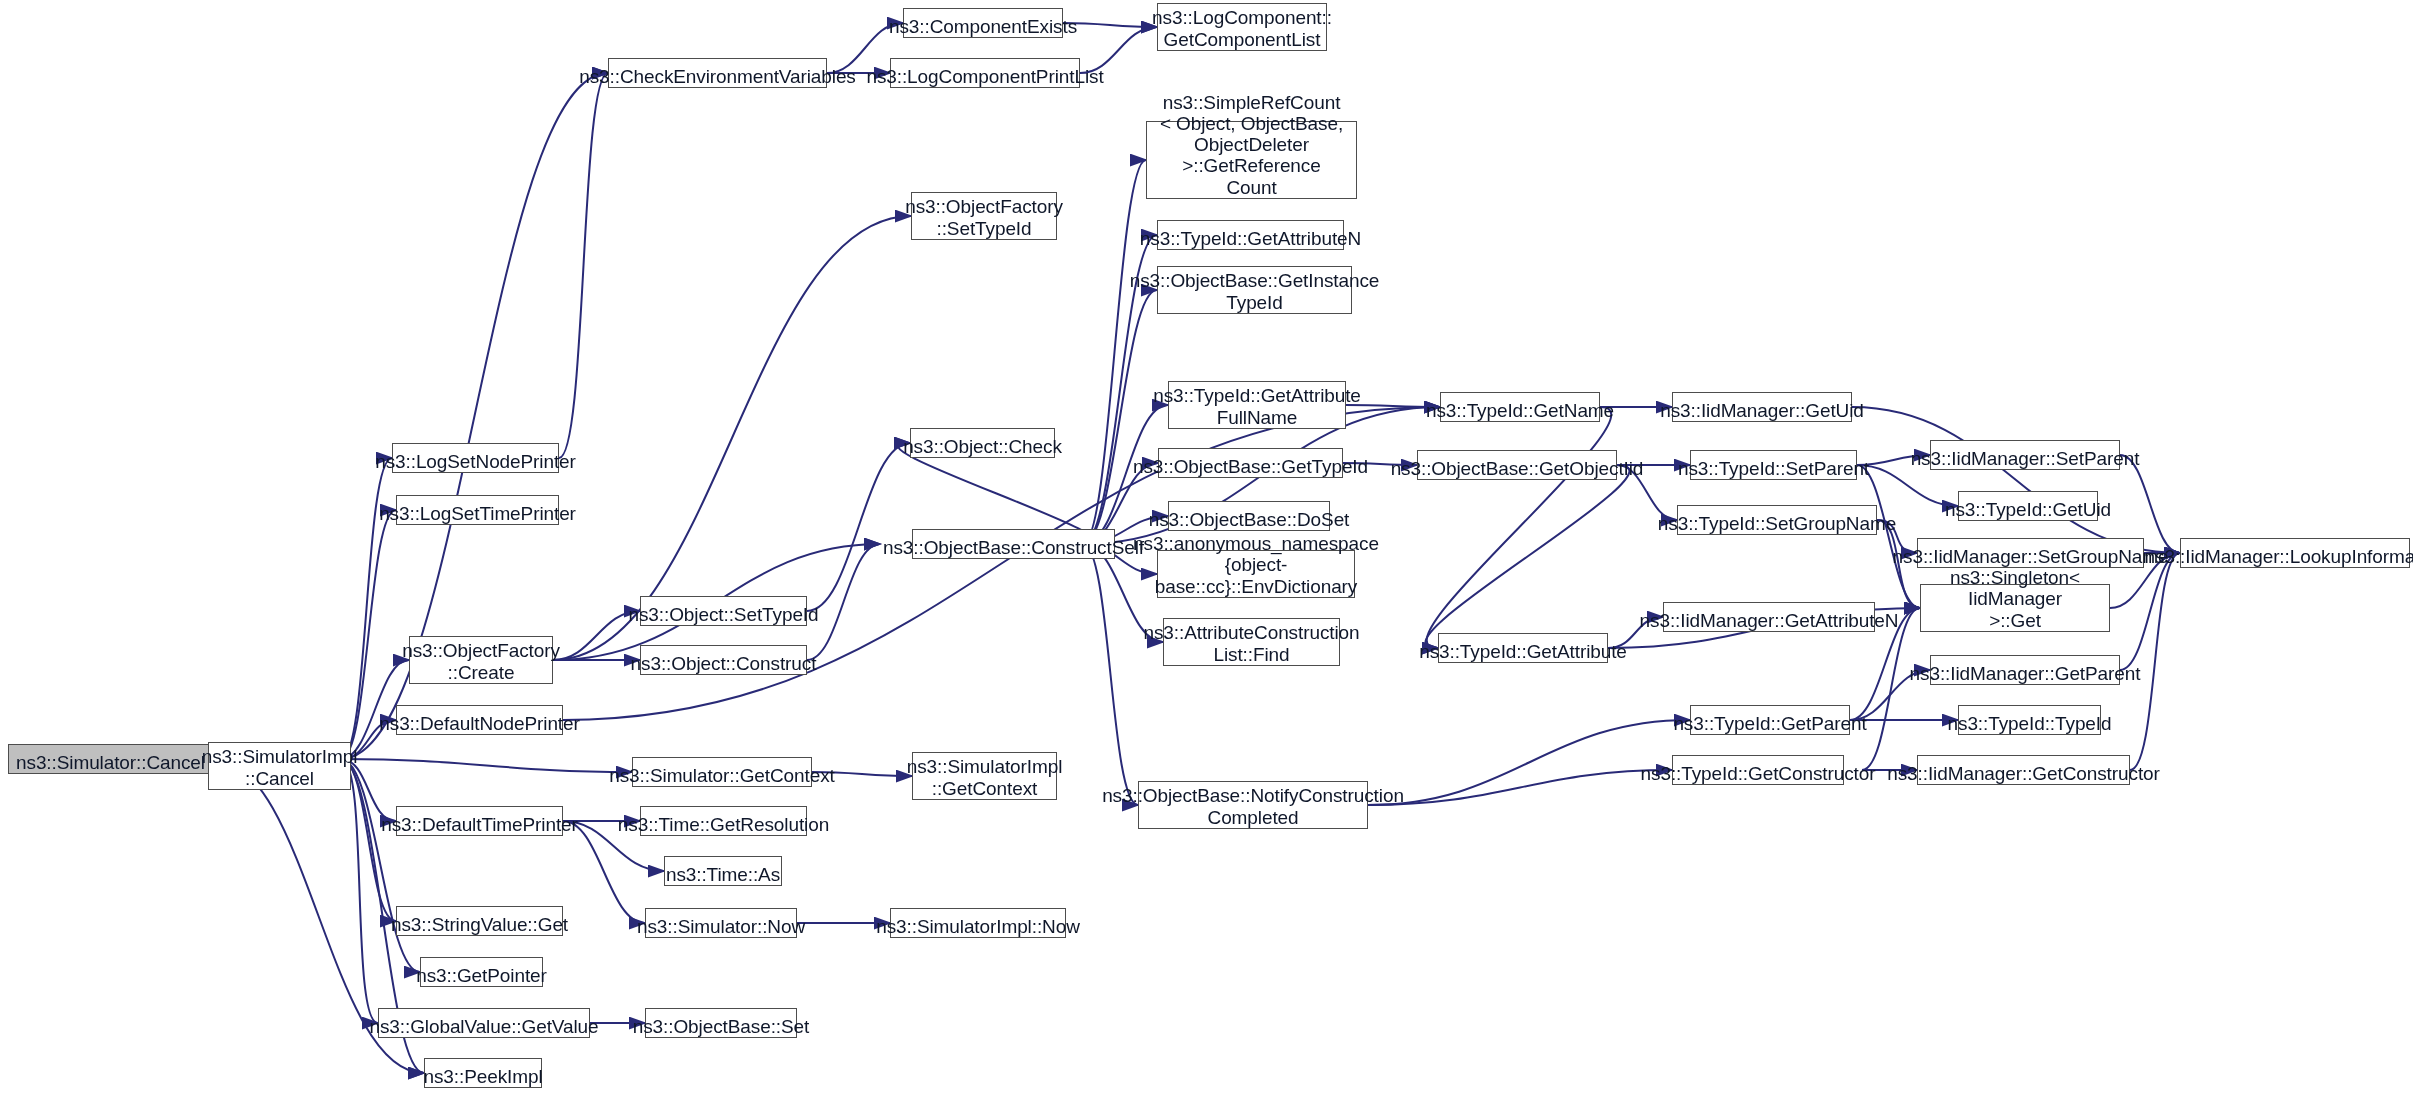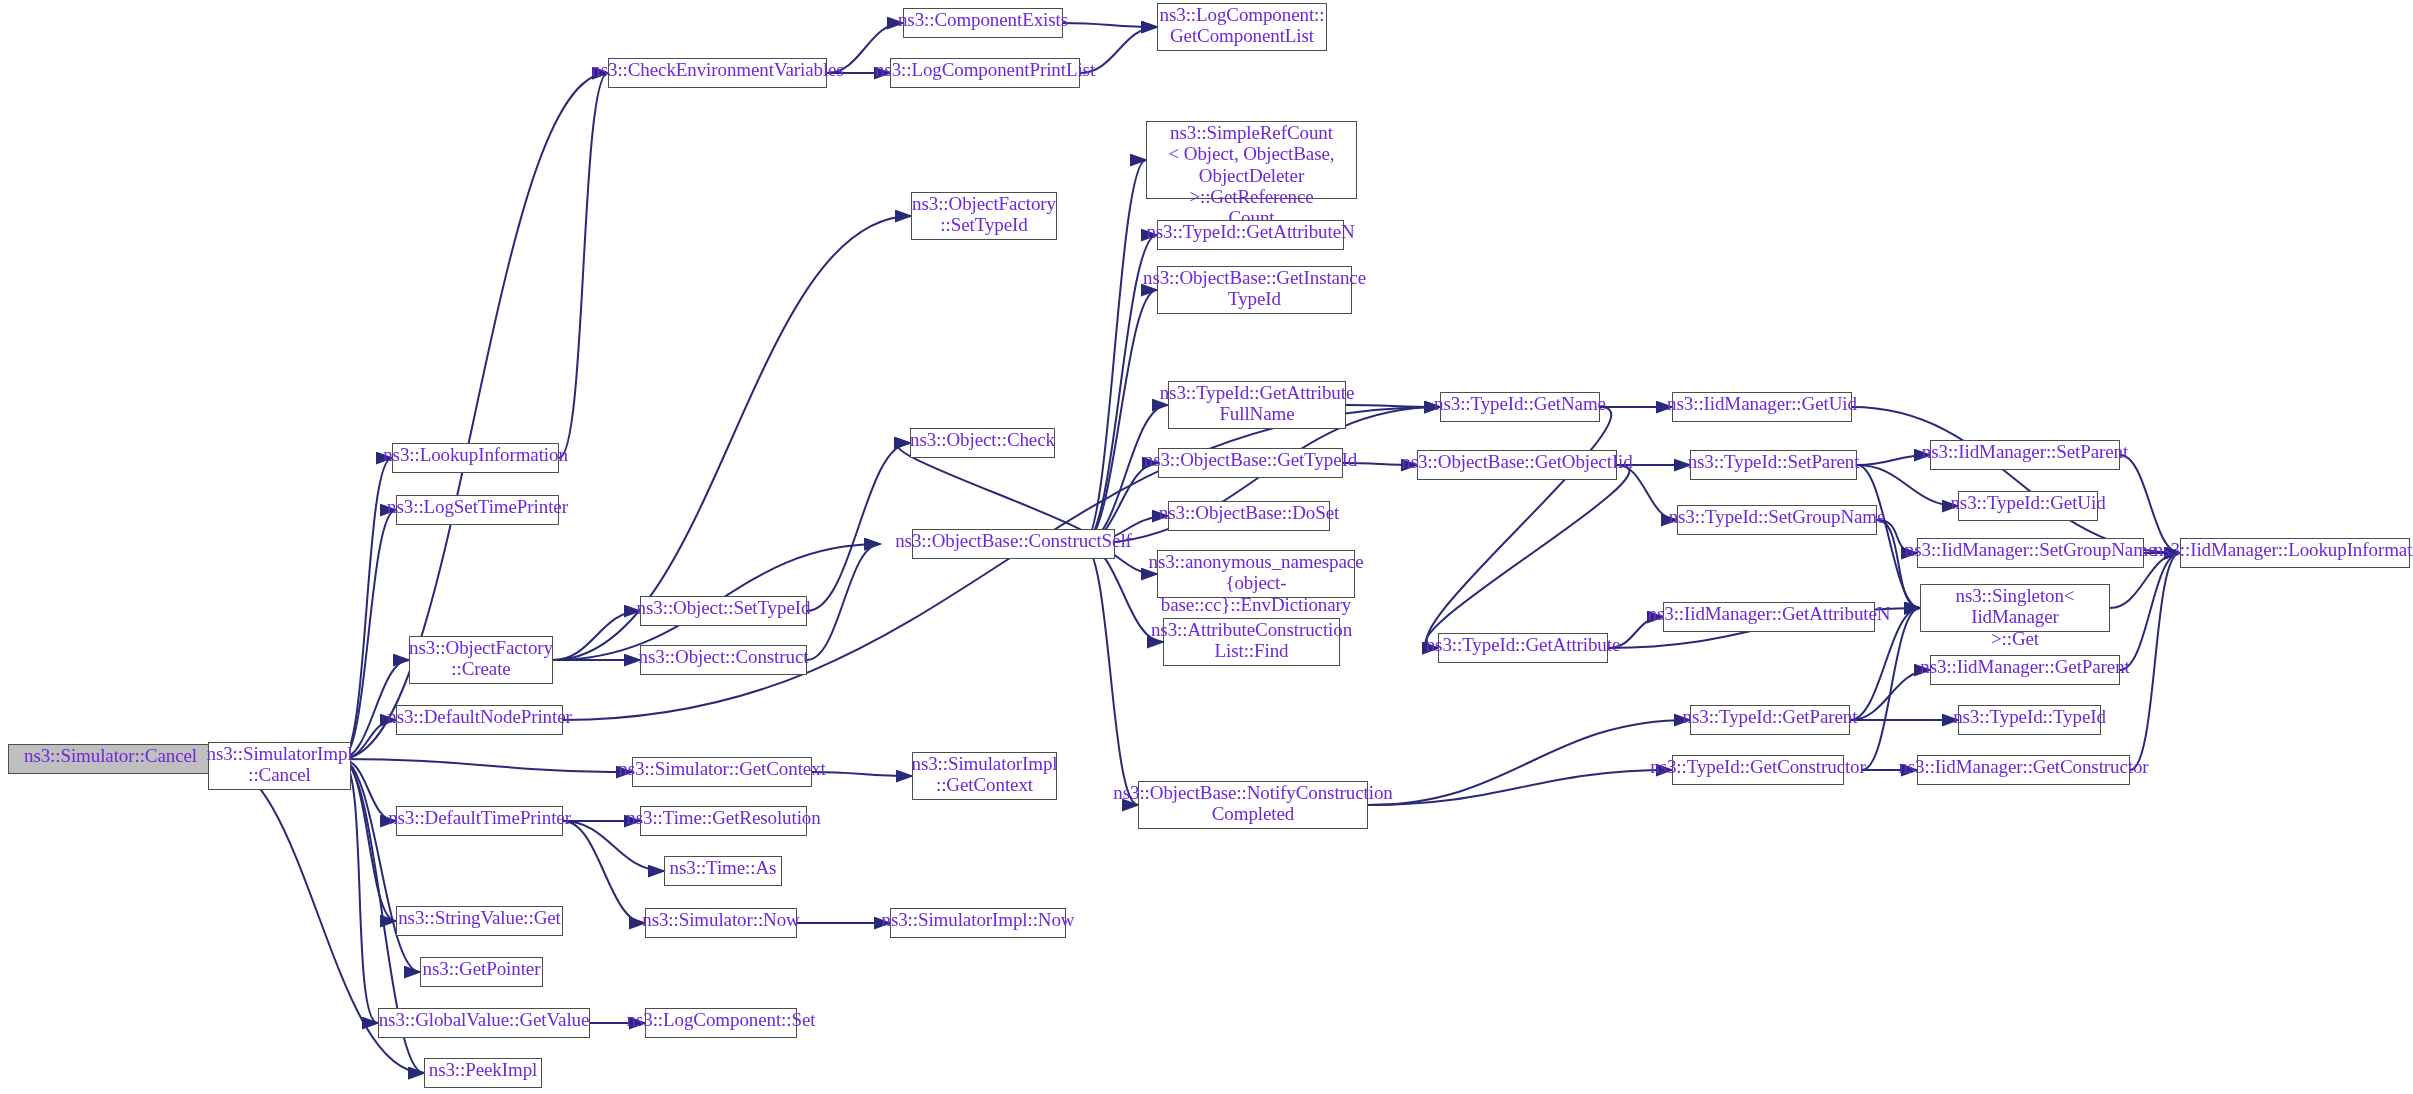--- a/index.html
+++ b/index.html
@@ -16,31 +16,30 @@
     left:0; top:0;
     width:2413px;
     height:1094px;
     pointer-events:none;
   }
   .node{
     position:absolute;
     box-sizing:border-box;
     border:1.5px solid #4d4d4d;
     background:#ffffff;
-    color:#6d28d9;
+    color:#0f172a;
     display:flex;
-    align-items:flex-start;
+    align-items:flex-end;
     justify-content:center;
     text-align:center;
     font-size:19px;
     line-height:1.12;
     white-space:pre-line;
     letter-spacing:-0.1px;
     z-index:2;
-    font-family:Liberation Serif, serif;
   }
   .node.root{
     background:#bfbfbf;
   }
 </style>
 </head>
 <body>
 
 <div id="canvas">
   <svg id="edges" viewBox="0 0 2413 1094">
@@ -132,21 +131,21 @@
       <div class="node" style="left: 890px; top: 58px; width: 190px; height: 30px;"><span>ns3::LogComponentPrintList</span></div>
       <div class="node" style="left: 1146px; top: 121px; width: 211px; height: 78px;"><span>ns3::SimpleRefCount
 &lt; Object, ObjectBase,
 ObjectDeleter &gt;::GetReference
 Count</span></div>
       <div class="node" style="left: 911px; top: 192px; width: 146px; height: 48px;"><span>ns3::ObjectFactory
 ::SetTypeId</span></div>
       <div class="node" style="left: 1157px; top: 220px; width: 187px; height: 30px;"><span>ns3::TypeId::GetAttributeN</span></div>
       <div class="node" style="left: 1157px; top: 266px; width: 195px; height: 48px;"><span>ns3::ObjectBase::GetInstance
 TypeId</span></div>
-      <div class="node" style="left: 392px; top: 443px; width: 167px; height: 30px;"><span>ns3::LookupInformation</span></div>
+      <div class="node" style="left: 392px; top: 443px; width: 167px; height: 30px;"><span>ns3::LogSetNodePrinter</span></div>
       <div class="node" style="left: 396px; top: 495px; width: 163px; height: 30px;"><span>ns3::LogSetTimePrinter</span></div>
       <div class="node" style="left: 1168px; top: 381px; width: 178px; height: 48px;"><span>ns3::TypeId::GetAttribute
 FullName</span></div>
       <div class="node" style="left: 910px; top: 428px; width: 145px; height: 30px;"><span>ns3::Object::Check</span></div>
       <div class="node" style="left: 1158px; top: 448px; width: 185px; height: 30px;"><span>ns3::ObjectBase::GetTypeId</span></div>
       <div class="node" style="left: 1168px; top: 501px; width: 162px; height: 30px;"><span>ns3::ObjectBase::DoSet</span></div>
       <div class="node" style="left: 912px; top: 529px; width: 203px; height: 30px;"><span>ns3::ObjectBase::ConstructSelf</span></div>
       <div class="node" style="left: 1157px; top: 550px; width: 198px; height: 48px;"><span>ns3::anonymous_namespace
 {object-base::cc}::EnvDictionary</span></div>
       <div class="node" style="left: 1163px; top: 618px; width: 177px; height: 48px;"><span>ns3::AttributeConstruction
@@ -162,21 +161,21 @@
       <div class="node" style="left: 912px; top: 752px; width: 145px; height: 48px;"><span>ns3::SimulatorImpl
 ::GetContext</span></div>
       <div class="node" style="left: 396px; top: 806px; width: 167px; height: 30px;"><span>ns3::DefaultTimePrinter</span></div>
       <div class="node" style="left: 640px; top: 806px; width: 167px; height: 30px;"><span>ns3::Time::GetResolution</span></div>
       <div class="node" style="left: 664px; top: 856px; width: 118px; height: 30px;"><span>ns3::Time::As</span></div>
       <div class="node" style="left: 396px; top: 906px; width: 167px; height: 30px;"><span>ns3::StringValue::Get</span></div>
       <div class="node" style="left: 645px; top: 908px; width: 152px; height: 30px;"><span>ns3::Simulator::Now</span></div>
       <div class="node" style="left: 890px; top: 908px; width: 176px; height: 30px;"><span>ns3::SimulatorImpl::Now</span></div>
       <div class="node" style="left: 420px; top: 957px; width: 123px; height: 30px;"><span>ns3::GetPointer</span></div>
       <div class="node" style="left: 378px; top: 1008px; width: 212px; height: 30px;"><span>ns3::GlobalValue::GetValue</span></div>
-      <div class="node" style="left: 645px; top: 1008px; width: 152px; height: 30px;"><span>ns3::LogComponent::Set</span></div>
+      <div class="node" style="left: 645px; top: 1008px; width: 152px; height: 30px;"><span>ns3::ObjectBase::Set</span></div>
       <div class="node" style="left: 424px; top: 1058px; width: 118px; height: 30px;"><span>ns3::PeekImpl</span></div>
       <div class="node" style="left: 1138px; top: 781px; width: 230px; height: 48px;"><span>ns3::ObjectBase::NotifyConstruction
 Completed</span></div>
       <div class="node" style="left: 1440px; top: 392px; width: 160px; height: 30px;"><span>ns3::TypeId::GetName</span></div>
       <div class="node" style="left: 1672px; top: 392px; width: 180px; height: 30px;"><span>ns3::IidManager::GetUid</span></div>
       <div class="node" style="left: 1417px; top: 450px; width: 200px; height: 30px;"><span>ns3::ObjectBase::GetObjectIid</span></div>
       <div class="node" style="left: 1690px; top: 450px; width: 167px; height: 30px;"><span>ns3::TypeId::SetParent</span></div>
       <div class="node" style="left: 1930px; top: 440px; width: 190px; height: 30px;"><span>ns3::IidManager::SetParent</span></div>
       <div class="node" style="left: 1958px; top: 491px; width: 140px; height: 30px;"><span>ns3::TypeId::GetUid</span></div>
       <div class="node" style="left: 1677px; top: 505px; width: 200px; height: 30px;"><span>ns3::TypeId::SetGroupName</span></div>

